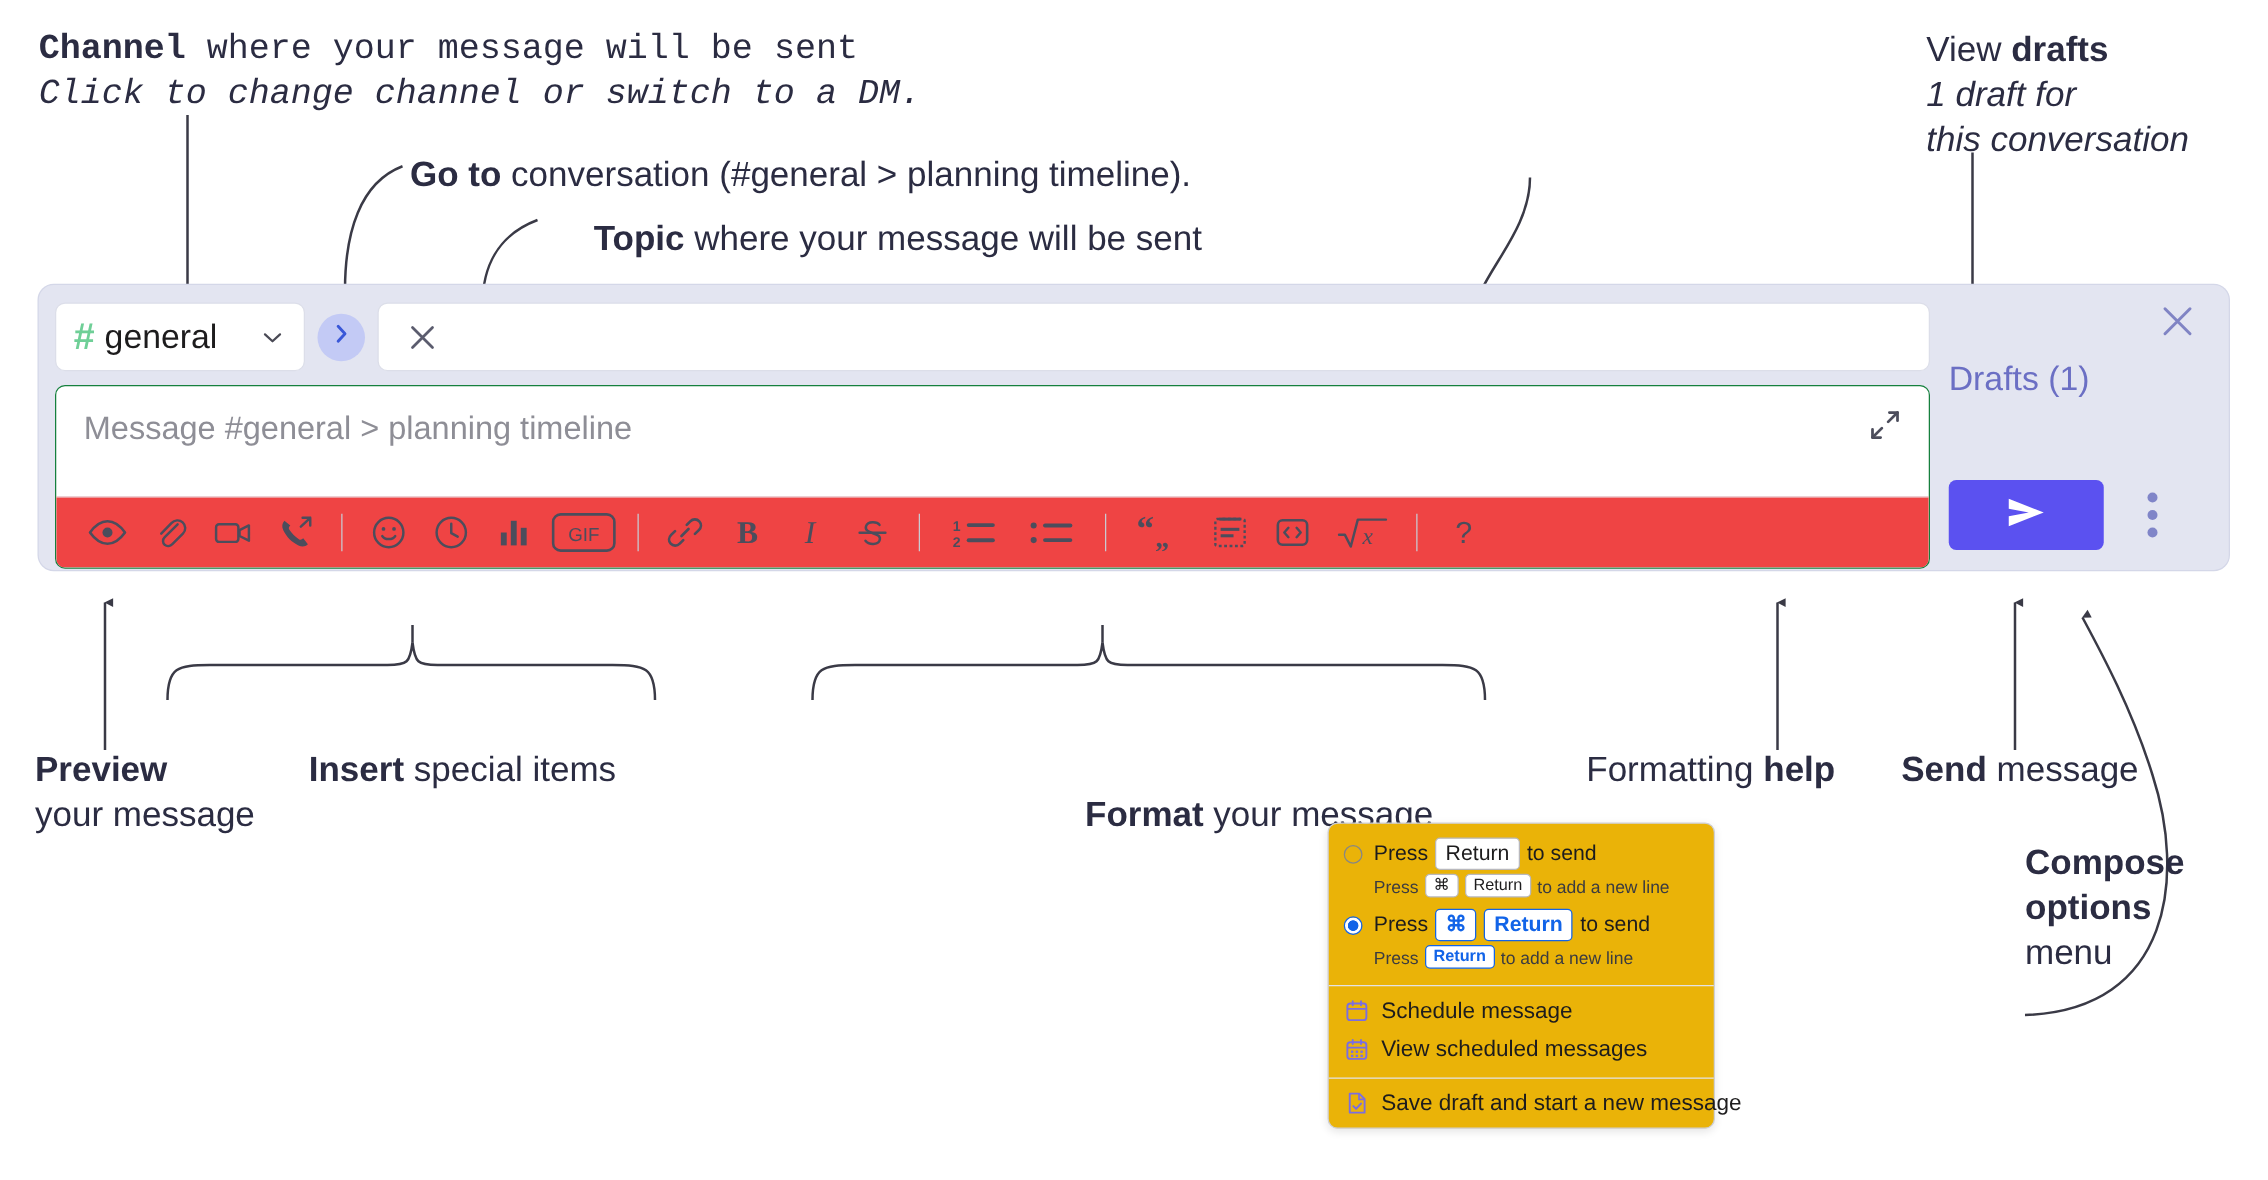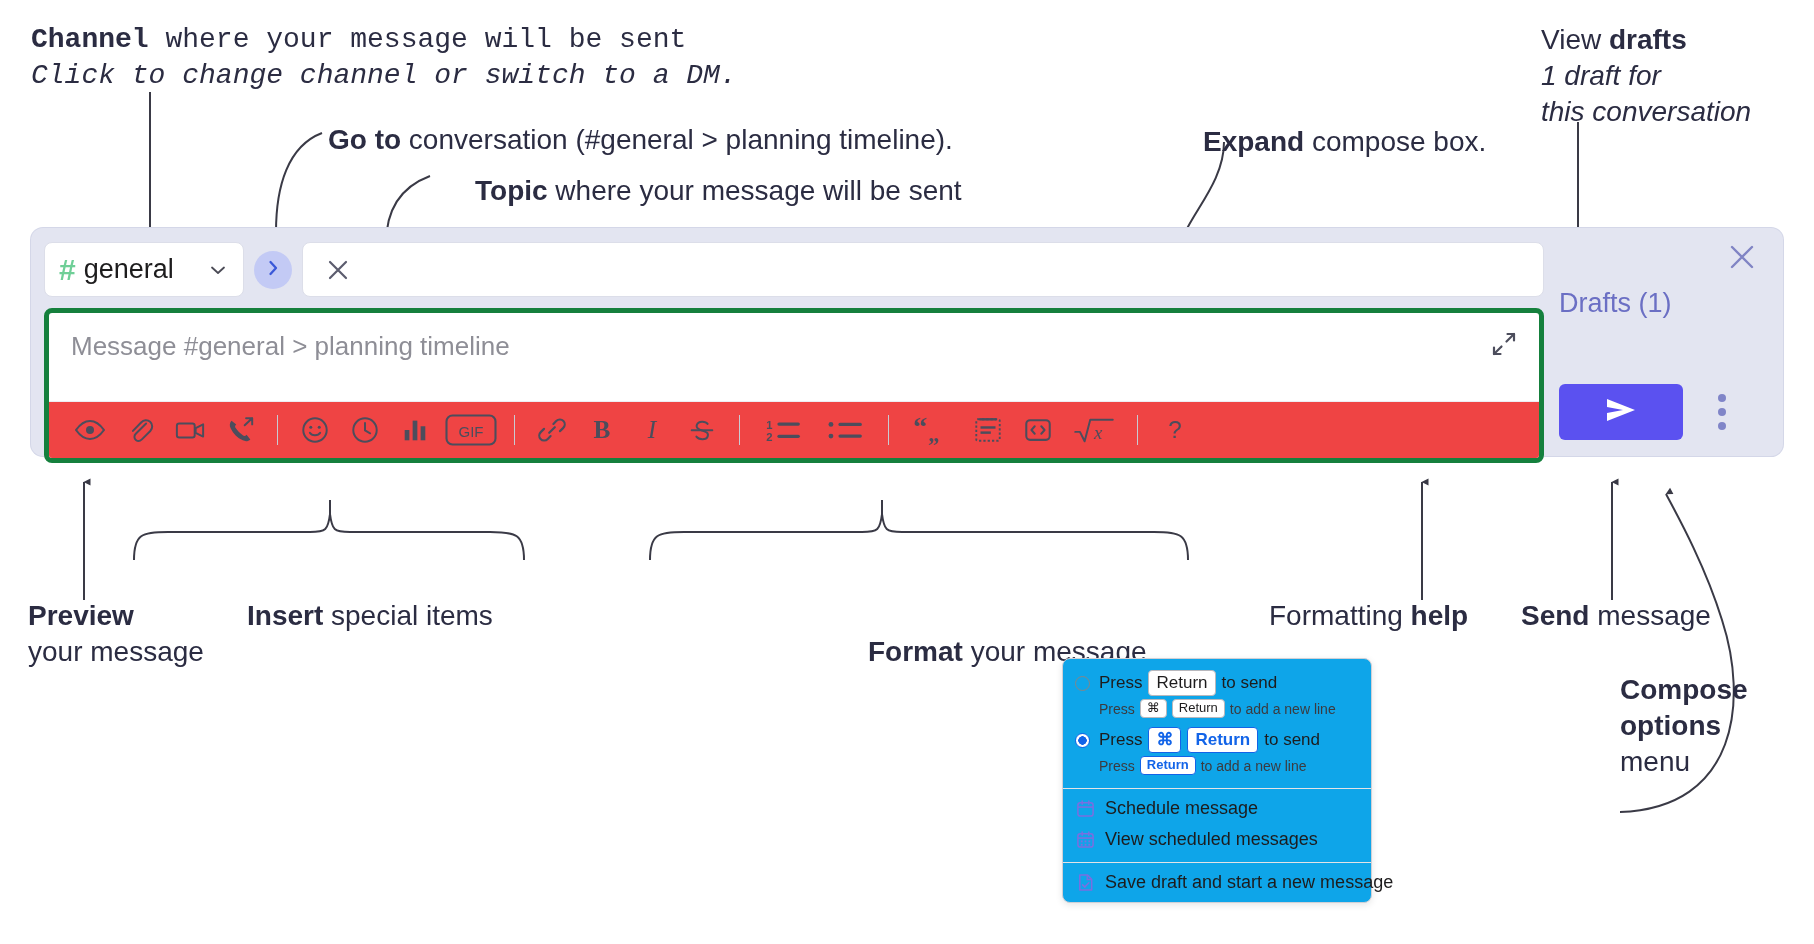--- a/index.html
+++ b/index.html
@@ -115,21 +115,21 @@
     font-size: 27px;
     color: #1d1c1d;
   }
   .topic-clear {
     width: 34px; height: 34px;
     display: flex; align-items: center; justify-content: center;
   }
   .editor-card {
     margin-top: 10px;
     background: #ffffff;
-    border: 5px solid #15803d;
+    border: 1px solid #15803d;
     border-radius: 8px;
     overflow: hidden;
   }
   .msg-area {
     position: relative;
     height: 88px;
     padding: 18px 20px 0 22px;
     box-sizing: border-box;
   }
   .msg-placeholder {
@@ -219,21 +219,21 @@
     border-radius: 50%;
     background: #8085c8;
   }
 
   
   #popup {
     position: absolute;
     left: 1062px;
     top: 658px;
     width: 310px;
-    background: #0ea5e9;
+    background: #eab308;
     border: 1px solid #cfd0d6;
     border-radius: 8px;
     box-shadow: 0 2px 7px rgba(0,0,0,0.10);
     box-sizing: border-box;
     padding: 8px 0 4px 0;
   }
   .radio-row {
     display: flex;
     align-items: center;
     gap: 9px;
@@ -360,23 +360,20 @@
   </div>
 
   <div class="anno a-28" style="left:328px; top:122px;">
     <b>Go to</b><span> conversation (#general &gt; planning timeline).</span>
   </div>
 
   <div class="anno a-28" style="left:475px; top:173px;">
     <b>Topic</b><span> where your message will be sent</span>
   </div>
 
-  <div class="anno a-28" style="left:1203px; top:124px;">
-    <b>Expand</b><span> compose box.</span>
-  </div>
 
   <div class="anno a-28" style="left:1541px; top:22px;">
     <div><span>View </span><b>drafts</b></div>
     <div class="it">1 draft for</div>
     <div class="it">this conversation</div>
   </div>
 
   <div class="anno a-28" style="left:28px; top:598px;">
     <div><b>Preview</b></div>
     <div>your message</div>

